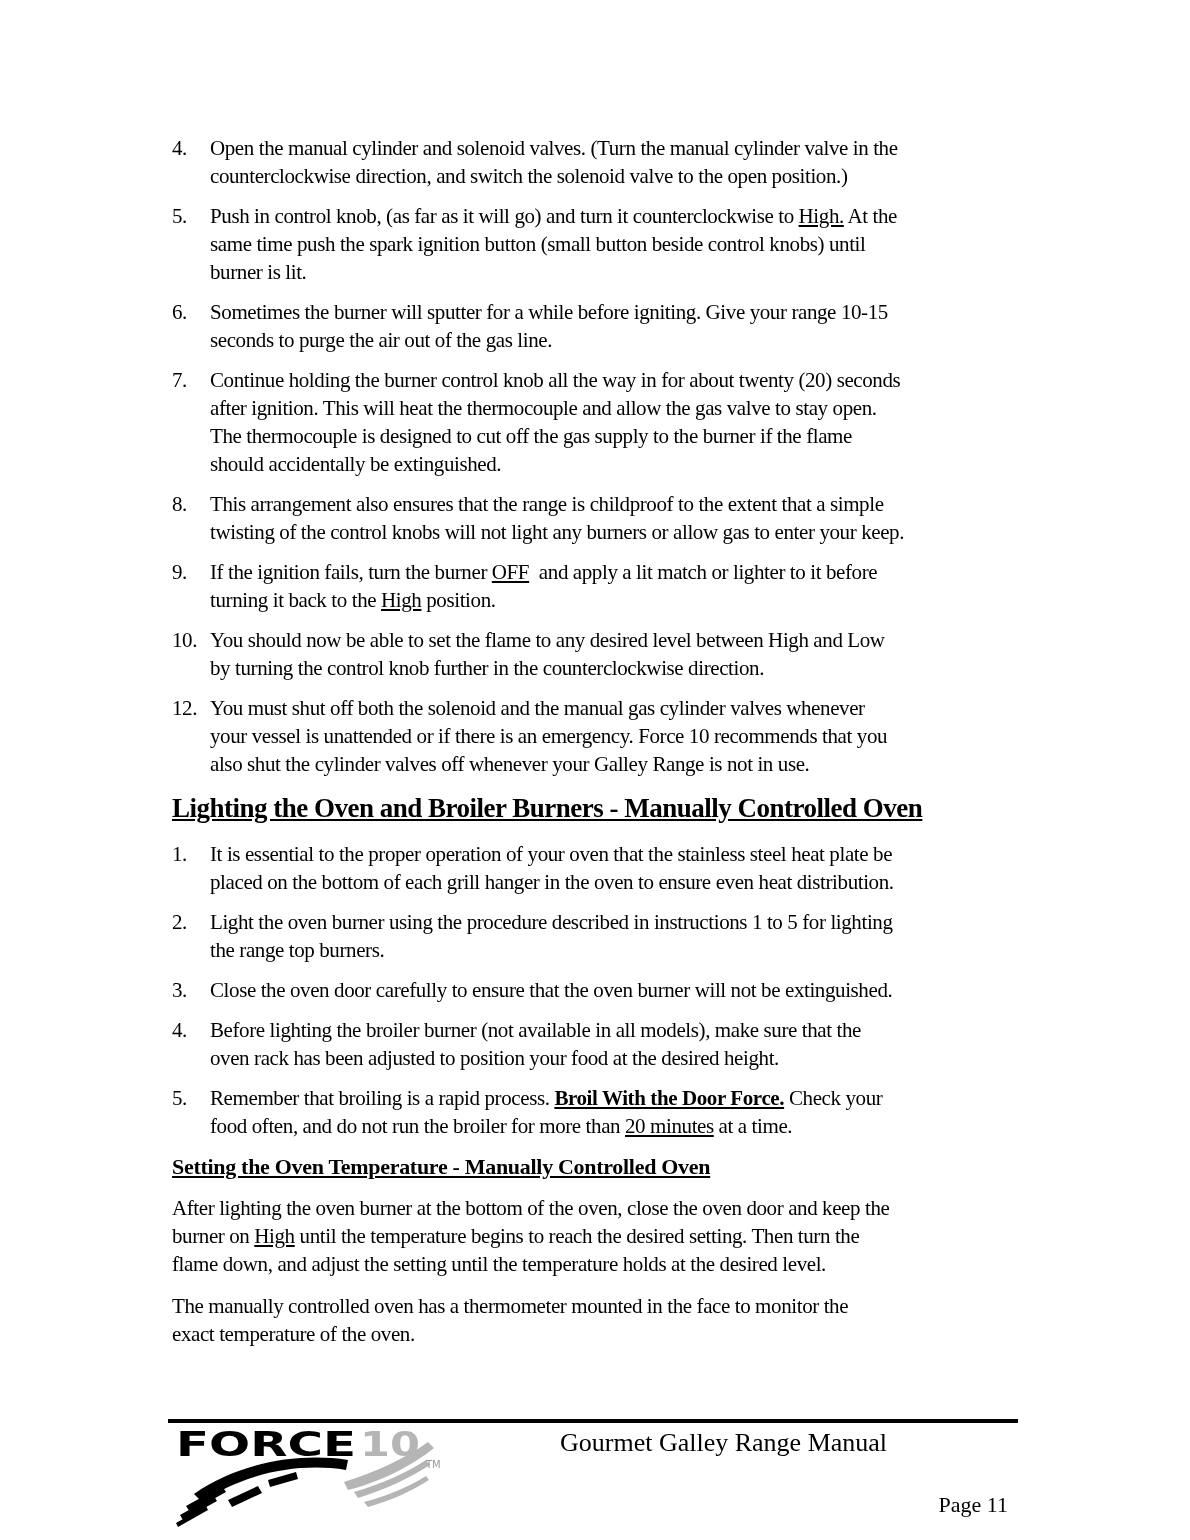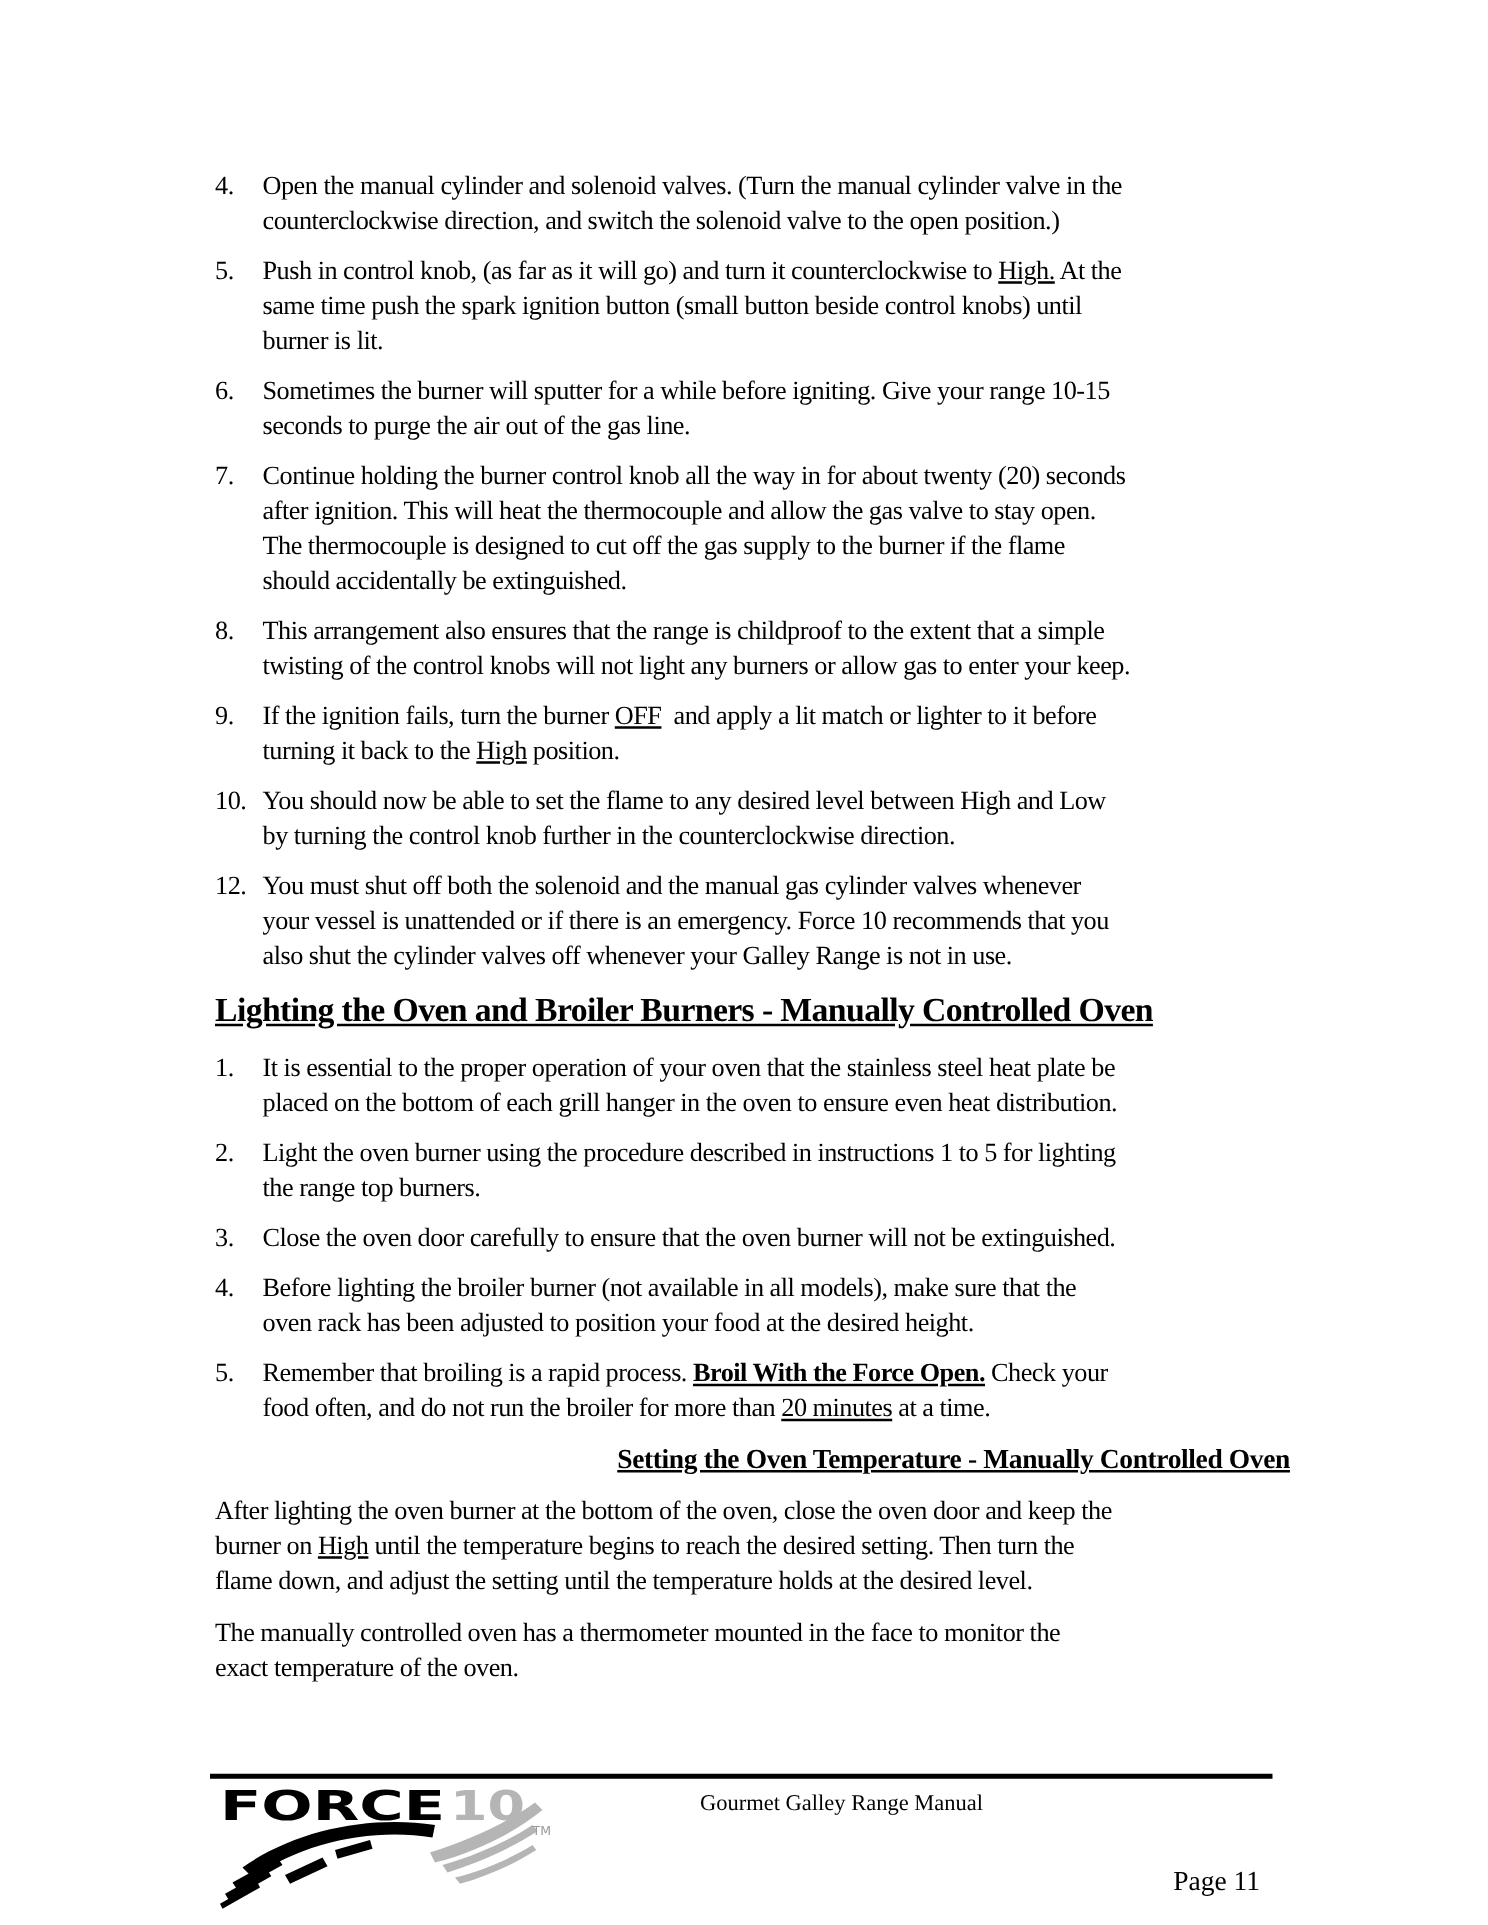--- a/index.html
+++ b/index.html
@@ -19,27 +19,26 @@
   .step .step-body{flex:1;white-space:pre-wrap;}
   .section-heading{
     font-size:27px;line-height:36px;font-weight:bold;
     text-decoration:underline;letter-spacing:-0.5px;
     margin:12px 0 14px 0;
   }
   .sub-heading{
     font-size:22px;line-height:30px;font-weight:bold;
     text-decoration:underline;letter-spacing:-0.3px;
     margin:10px 0 12px 0;
-    text-align:right;
   }
   .body-para{margin:0 0 14px 0;white-space:pre-wrap;}
   .u{text-decoration:underline;}
   .b{font-weight:bold;}
   .footer-rule{position:absolute;left:168px;top:1419px;width:850px;height:4px;background:#000;}
-  .footer-title{position:absolute;left:560px;top:1427px;font-size:18px;line-height:31px;white-space:pre;}
+  .footer-title{position:absolute;left:560px;top:1427px;font-size:26px;line-height:31px;white-space:pre;}
   .footer-right{position:absolute;left:758px;top:1427px;width:250px;text-align:right;font-size:22px;line-height:31px;white-space:pre;}
   .logo{position:absolute;left:176px;top:1428px;}
 </style>
 </head>
 <body>
 
 <div class="page">
 
   <div class="content">
 
@@ -107,21 +106,21 @@
           <span class="num">3.</span>
           <span class="step-body"><span>Close the oven door carefully to ensure that the oven burner will not be extinguished.</span></span>
         </div>
         <div class="step">
           <span class="num">4.</span>
           <span class="step-body"><span>Before lighting the broiler burner (not available in all models), make sure that the
 oven rack has been adjusted to position your food at the desired height.</span></span>
         </div>
         <div class="step">
           <span class="num">5.</span>
-          <span class="step-body"><span>Remember that broiling is a rapid process. </span><span class="b u">Broil With the Force Open.</span><span> Check your
+          <span class="step-body"><span>Remember that broiling is a rapid process. </span><span class="b u">Broil With the Door Force.</span><span> Check your
 food often, and do not run the broiler for more than </span><span class="u">20 minutes</span><span> at a time.</span></span>
         </div>
       </div>
 
     <h2 class="sub-heading">Setting the Oven Temperature - Manually Controlled Oven</h2>
 
     <p class="body-para"><span>After lighting the oven burner at the bottom of the oven, close the oven door and keep the
 burner on </span><span class="u">High</span><span> until the temperature begins to reach the desired setting. Then turn the
 flame down, and adjust the setting until the temperature holds at the desired level.</span></p>
 

